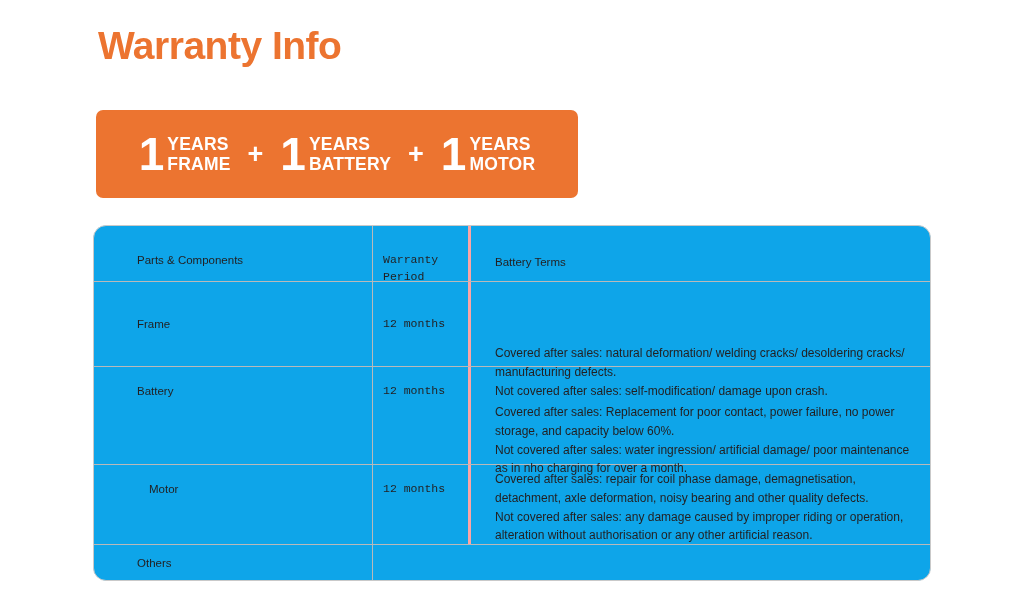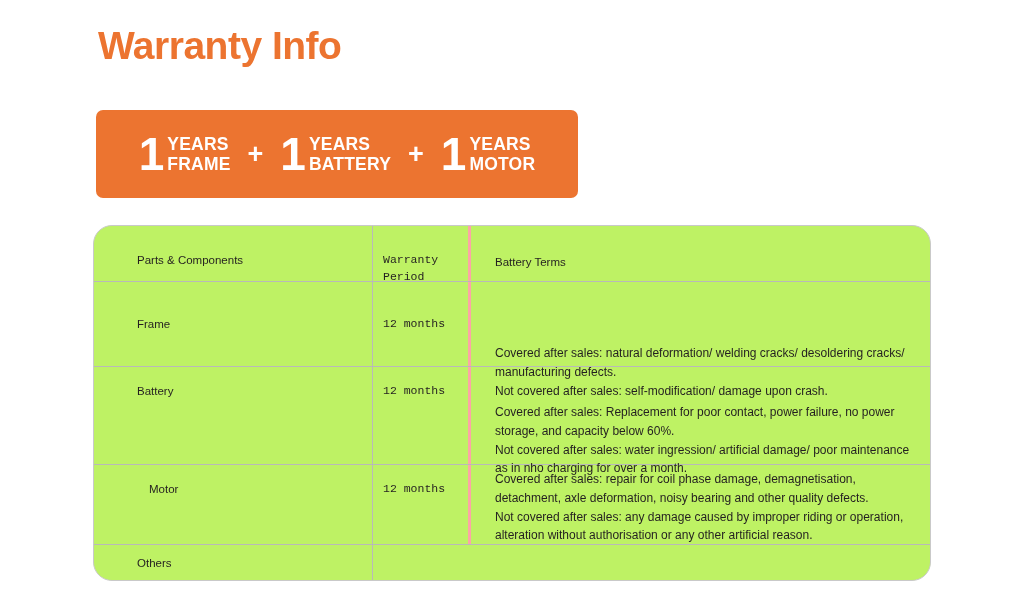--- a/index.html
+++ b/index.html
@@ -76,24 +76,24 @@
   }
 
   
   #warranty-table {
     position: absolute;
     left: 93px;
     top: 225px;
     width: 838px;
     height: 356px;
     border: 1px solid #c9c9c9;
-    border-radius: 19px;
+    border-radius: 13px;
     box-sizing: border-box;
     overflow: hidden;
-    background: #bef264;
+    background: #0ea5e9;
   }
   .trow {
     display: flex;
     box-sizing: border-box;
     border-bottom: 1px solid #b9b9b9;
     position: relative;
   }
   .trow:last-child { border-bottom: none; flex-direction: column; }
 
   .c-parts {

